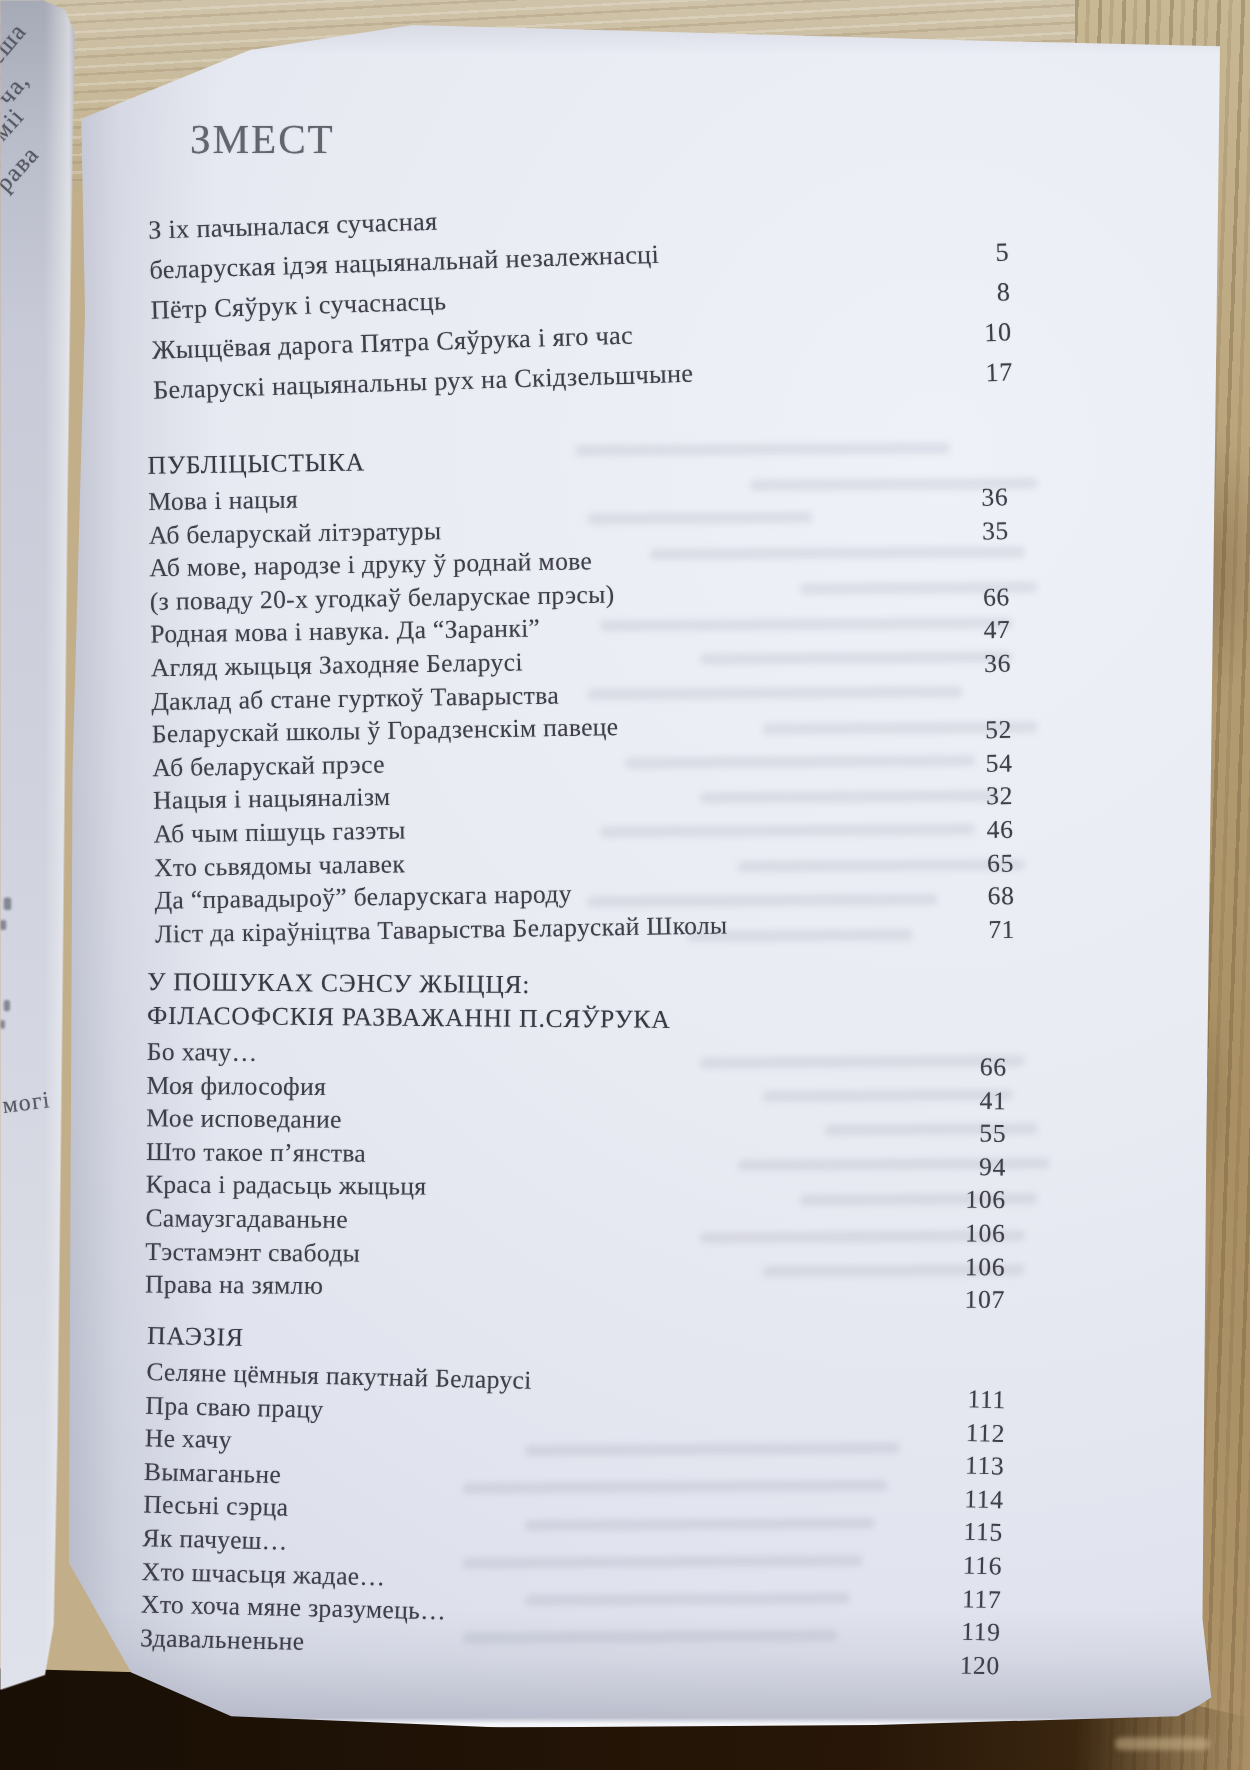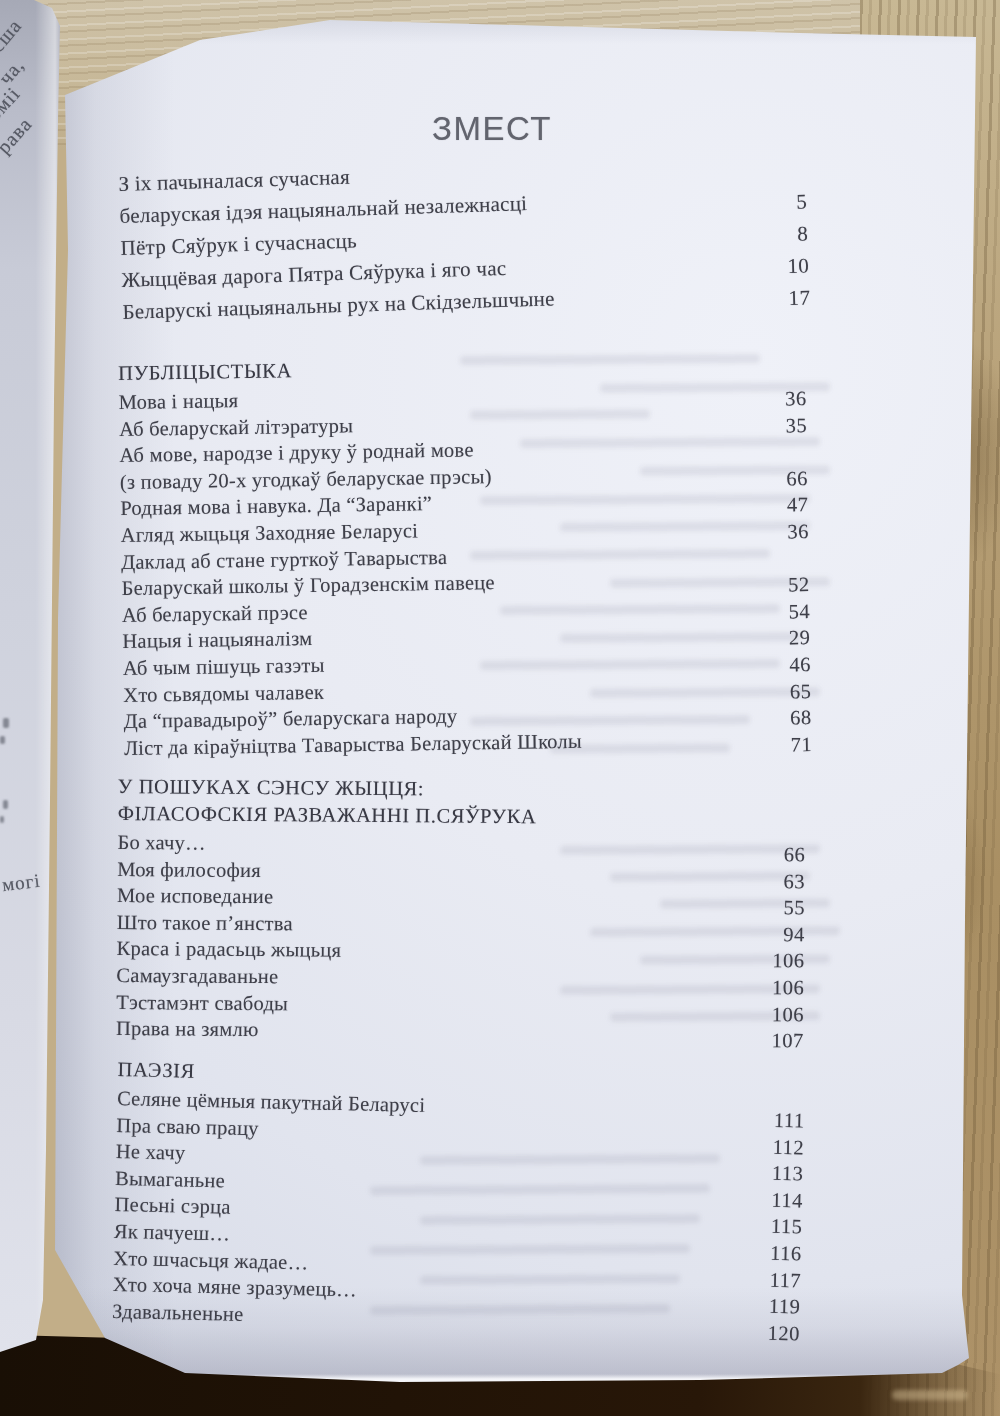--- a/index.html
+++ b/index.html
@@ -32,22 +32,22 @@
   .shade-bottom{position:absolute;inset:0;background:linear-gradient(0deg, rgba(78,78,104,.26) 0px, rgba(78,78,104,.07) 55px, rgba(78,78,104,0) 95px);}
   .shade-top{position:absolute;inset:0;background:linear-gradient(180deg, rgba(118,123,148,.16) 0px, rgba(118,123,148,0) 26px);}
   .edge-light{position:absolute;left:60px;right:8px;bottom:0;height:8px;
     background:linear-gradient(0deg,#f4f5f9 0 3px, rgba(244,245,249,0) 100%);}
 
   
   .ghost{position:absolute;height:9px;border-radius:4px;background:rgba(88,94,118,.12);filter:blur(2.6px);transform:rotate(-.4deg);}
 
   
   .content{position:absolute;inset:0;color:#3e3f49;filter:blur(.3px);}
-  .toc-title{position:absolute;left:82px;top:92px;width:680px;text-align:center;transform:translateX(30px);
-    font-family:Liberation Sans, sans-serif;font-size:33px;letter-spacing:1.5px;color:#62646e;
+  .toc-title{position:absolute;left:82px;top:76px;width:680px;transform:translateX(30px);
+    font-family:Liberation Serif, serif;font-size:33px;letter-spacing:1.5px;color:#62646e;
     text-shadow:0 0 1px rgba(98,100,110,.5);}
   .toc-section{position:absolute;left:78px;width:688px;font-size:20.5px;line-height:26.6px;letter-spacing:.25px;
     text-shadow:0 0 1px rgba(62,63,73,.35);}
   .toc-section .hdr{letter-spacing:.6px;color:#383944;line-height:27px;}
   .toc-section .hdr-wrap{margin-bottom:2px;}
   .row{position:relative;}
   .num{position:absolute;right:0;top:7px;letter-spacing:.5px;}
   .s0{top:150px;transform:rotate(-1.8deg);transform-origin:0 0;font-size:21px;line-height:32px;}
   .s1{top:342px;transform:rotate(-0.9deg);transform-origin:0 0;}
   .s2{top:755px;transform:rotate(0.45deg);transform-origin:0 0;}
@@ -129,33 +129,33 @@
           </div>
           <div class="row"><span>Мова і нацыя</span><span class="num">36</span></div>
           <div class="row"><span>Аб беларускай літэратуры</span><span class="num">35</span></div>
           <div class="row"><span>Аб мове, народзе і друку ў роднай мове</span></div>
           <div class="row"><span>(з поваду 20-х угодкаў беларускае прэсы)</span><span class="num">66</span></div>
           <div class="row"><span>Родная мова і навука. Да “Заранкі”</span><span class="num">47</span></div>
           <div class="row"><span>Агляд жыцьця Заходняе Беларусі</span><span class="num">36</span></div>
           <div class="row"><span>Даклад аб стане гурткоў Таварыства</span></div>
           <div class="row"><span>Беларускай школы ў Горадзенскім павеце</span><span class="num">52</span></div>
           <div class="row"><span>Аб беларускай прэсе</span><span class="num">54</span></div>
-          <div class="row"><span>Нацыя і нацыяналізм</span><span class="num">29</span></div>
+          <div class="row"><span>Нацыя і нацыяналізм</span><span class="num">32</span></div>
           <div class="row"><span>Аб чым пішуць газэты</span><span class="num">46</span></div>
           <div class="row"><span>Хто сьвядомы чалавек</span><span class="num">65</span></div>
           <div class="row"><span>Да “правадыроў” беларускага народу</span><span class="num">68</span></div>
           <div class="row"><span>Ліст да кіраўніцтва Таварыства Беларускай Школы</span><span class="num">71</span></div>
         </div>
       <div class="toc-section s2">
           <div class="hdr-wrap">
             <div class="hdr">У ПОШУКАХ СЭНСУ ЖЫЦЦЯ:</div>
             <div class="hdr">ФІЛАСОФСКІЯ РАЗВАЖАННІ П.СЯЎРУКА</div>
           </div>
           <div class="row"><span>Бо хачу…</span><span class="num">66</span></div>
-          <div class="row"><span>Моя философия</span><span class="num">63</span></div>
+          <div class="row"><span>Моя философия</span><span class="num">41</span></div>
           <div class="row"><span>Мое исповедание</span><span class="num">55</span></div>
           <div class="row"><span>Што такое п’янства</span><span class="num">94</span></div>
           <div class="row"><span>Краса і радасьць жыцьця</span><span class="num">106</span></div>
           <div class="row"><span>Самаузгадаваньне</span><span class="num">106</span></div>
           <div class="row"><span>Тэстамэнт свабоды</span><span class="num">106</span></div>
           <div class="row"><span>Права на зямлю</span><span class="num">107</span></div>
         </div>
       <div class="toc-section s3">
           <div class="hdr-wrap">
             <div class="hdr">ПАЭЗІЯ</div>

